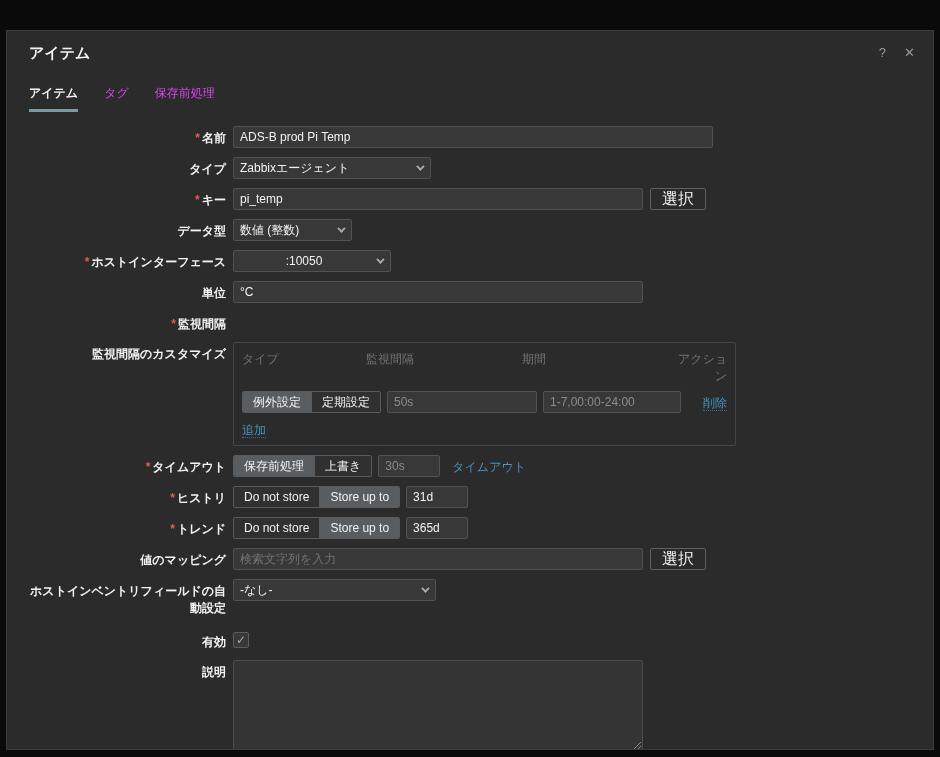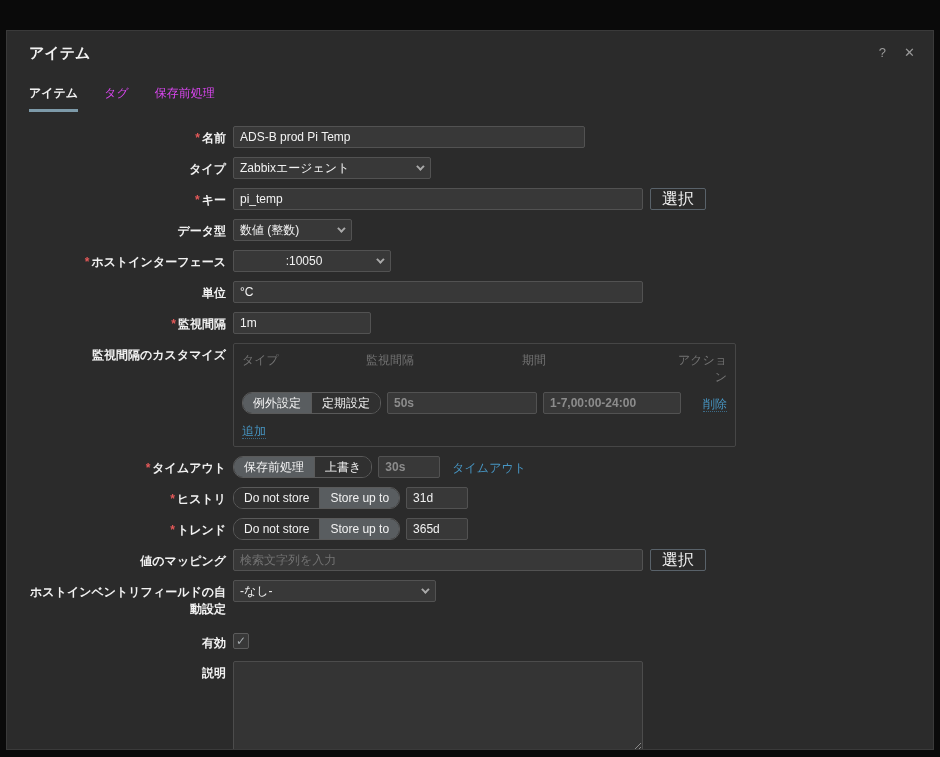--- a/index.html
+++ b/index.html
@@ -17,28 +17,28 @@
   .tab { font-size:12px; padding-bottom:7px; cursor:pointer; color:#d946ef; }
   .tab.active { color:#f2f2f2; font-weight:700; border-bottom:3px solid #7d9aa9; }
   .form { padding:14px 22px 0 22px; flex:1; }
   .row { display:flex; align-items:flex-start; margin-bottom:9px; }
   .lbl { width:204px; min-width:204px; text-align:right; padding-right:7px; padding-top:4px;
          font-size:12px; font-weight:700; color:#f2f2f2; }
   .req { color:#e45959; margin-right:2px; font-weight:700; }
   .txt { background:#383838; border:1px solid #525252; border-radius:2px; color:#f2f2f2;
          height:22px; padding:0 6px; font-size:12px; font-family:inherit; outline:none; }
   .txt::placeholder { color:#737373; }
-  .txt.dim { color:#8c8c8c;font-weight:bold; }
+  .txt.dim { color:#8c8c8c; }
   .sel { background:#383838; border:1px solid #525252; border-radius:2px; height:22px;
          display:inline-flex; align-items:center; padding:0 8px 0 6px; font-size:12px; cursor:pointer; }
   .sel .sel-val { flex:1; }
   .sel .sel-val.center { text-align:center; }
   .chev { width:6px; height:6px; border-right:2px solid #a9a9a9; border-bottom:2px solid #a9a9a9;
           transform:rotate(45deg) translateY(-2px); margin-left:8px; flex:none; }
-  .seg { display:inline-flex; border:1px solid #5a5a5a; border-radius:10px; overflow:hidden; height:22px; }
+  .seg { display:inline-flex; border:1px solid #5a5a5a; border-radius:2px; overflow:hidden; height:22px; }
   .seg-btn { background:#303030; border:none; border-left:1px solid #5a5a5a; color:#f2f2f2;
              font-size:12px; font-family:inherit; padding:0 10px; height:100%; cursor:pointer; white-space:nowrap; }
   .seg-btn:first-child { border-left:none; }
   .seg-btn.on { background:#595d60; }
   .btn { background:transparent; border:1px solid #59626a; border-radius:2px; color:#f2f2f2;
          font-size:16px; font-family:inherit; height:24px; padding:0 11px; cursor:pointer; white-space:nowrap; }
   .btn.small { height:22px; margin-left:7px; }
   a.lnk { color:#4796c4; font-size:12px; text-decoration:none; cursor:pointer; }
   a.lnk.dotted { border-bottom:1px dotted rgba(71,150,196,.6); }
   .fieldset { border:1px solid #464646; border-radius:2px; padding:8px 8px 6px 8px; width:503px; }
@@ -73,21 +73,21 @@
   <div class="tabs">
     <div class="tab active">アイテム</div>
     <div class="tab">タグ</div>
     <div class="tab">保存前処理</div>
   </div>
 
   <div class="form">
 
     <div class="row">
       <div class="lbl"><span class="req">*</span><span>名前</span></div>
-      <input class="txt" style="width: 352px;" value="ADS-B prod Pi Temp">
+      <input class="txt" style="width: 480px;" value="ADS-B prod Pi Temp">
     </div>
 
     <div class="row">
       <div class="lbl">タイプ</div>
       <div class="sel" style="width:198px">
         <span class="sel-val">Zabbixエージェント</span>
         <span class="chev"></span>
       </div>
     </div>
 
@@ -113,21 +113,20 @@
       </div>
     </div>
 
     <div class="row">
       <div class="lbl">単位</div>
       <input class="txt" style="width: 410px;" value="°C">
     </div>
 
     <div class="row">
       <div class="lbl"><span class="req">*</span><span>監視間隔</span></div>
-      <input class="txt" style="width: 138px;" value="1m">
     </div>
 
     <div class="row">
       <div class="lbl">監視間隔のカスタマイズ</div>
       <div class="fieldset">
         <div class="fs-head">
           <span class="c1">タイプ</span>
           <span class="c2">監視間隔</span>
           <span class="c3">期間</span>
           <span class="c4" style="text-align:right">アクション</span>

